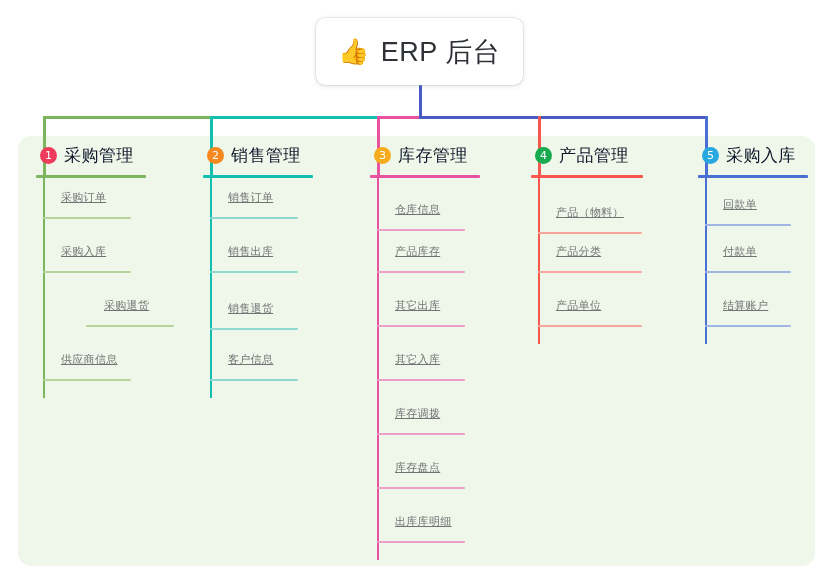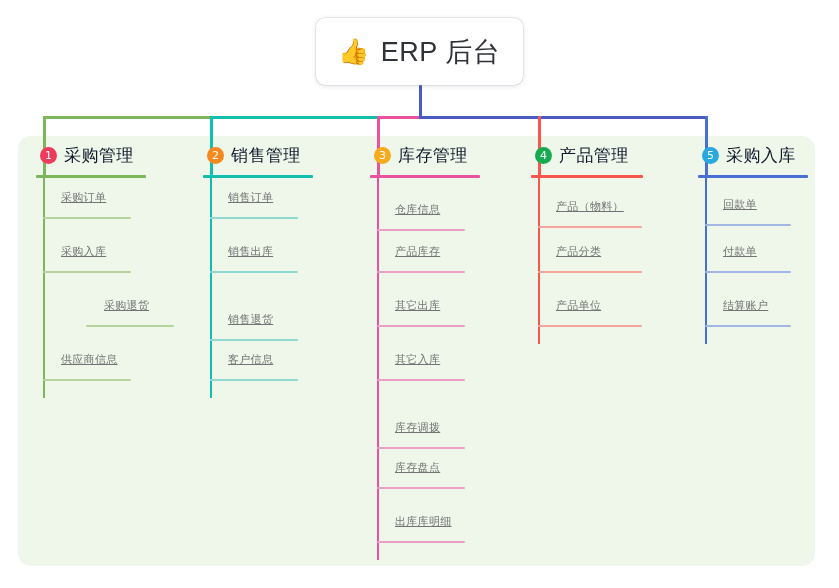--- a/index.html
+++ b/index.html
@@ -197,21 +197,21 @@
         <div class="head-rule" style="width: 110px; background: rgb(18, 191, 174);"></div>
         <div class="spine" style="height: 221px; background: rgb(18, 191, 174);"></div>
         <div class="leaf" style="top: 35px; width: 108px; text-align: right;">
           <div class="leaf-label">销售订单</div>
           <div class="leaf-rule" style="width: 88px; background: rgb(143, 217, 210);"></div>
         </div>
         <div class="leaf" style="top: 89px; width: 108px;">
           <div class="leaf-label">销售出库</div>
           <div class="leaf-rule" style="width: 88px; background: rgb(143, 217, 210);"></div>
         </div>
-        <div class="leaf" style="top: 157px; width: 108px;">
+        <div class="leaf" style="top: 146px; width: 108px;">
           <div class="leaf-label">销售退货</div>
           <div class="leaf-rule" style="width: 88px; background: rgb(143, 217, 210);"></div>
         </div>
         <div class="leaf" style="top: 197px; width: 108px;">
           <div class="leaf-label">客户信息</div>
           <div class="leaf-rule" style="width: 88px; background: rgb(143, 217, 210);"></div>
         </div>
       </div>
       <div class="branch" style="left: 370px;">
         <div class="branch-head">
@@ -229,41 +229,41 @@
           <div class="leaf-rule" style="width: 88px; background: rgb(235, 158, 198);"></div>
         </div>
         <div class="leaf" style="top: 143px; width: 108px;">
           <div class="leaf-label">其它出库</div>
           <div class="leaf-rule" style="width: 88px; background: rgb(235, 158, 198);"></div>
         </div>
         <div class="leaf" style="top: 197px; width: 108px;">
           <div class="leaf-label">其它入库</div>
           <div class="leaf-rule" style="width: 88px; background: rgb(235, 158, 198);"></div>
         </div>
-        <div class="leaf" style="top: 265px; width: 108px;">
+        <div class="leaf" style="top: 251px; width: 108px;">
           <div class="leaf-label">库存调拨</div>
           <div class="leaf-rule" style="width: 88px; background: rgb(235, 158, 198);"></div>
         </div>
         <div class="leaf" style="top: 305px; width: 108px;">
           <div class="leaf-label">库存盘点</div>
           <div class="leaf-rule" style="width: 88px; background: rgb(235, 158, 198);"></div>
         </div>
         <div class="leaf" style="top: 359px; width: 108px;">
           <div class="leaf-label">出库库明细</div>
           <div class="leaf-rule" style="width: 88px; background: rgb(235, 158, 198);"></div>
         </div>
       </div>
       <div class="branch" style="left: 531px;">
         <div class="branch-head">
           <span class="badge" style="background: rgb(23, 170, 78);">4</span>
           <span class="branch-title">产品管理</span>
         </div>
         <div class="head-rule" style="width: 112px; background: rgb(249, 87, 78);"></div>
         <div class="spine" style="height: 167px; background: rgb(249, 87, 78);"></div>
-        <div class="leaf" style="top: 44px; width: 124px;">
+        <div class="leaf" style="top: 50px; width: 124px;">
           <div class="leaf-label">产品（物料）</div>
           <div class="leaf-rule" style="width: 104px; background: rgb(247, 164, 157);"></div>
         </div>
         <div class="leaf" style="top: 89px; width: 124px;">
           <div class="leaf-label">产品分类</div>
           <div class="leaf-rule" style="width: 104px; background: rgb(247, 164, 157);"></div>
         </div>
         <div class="leaf" style="top: 143px; width: 124px;">
           <div class="leaf-label">产品单位</div>
           <div class="leaf-rule" style="width: 104px; background: rgb(247, 164, 157);"></div>

